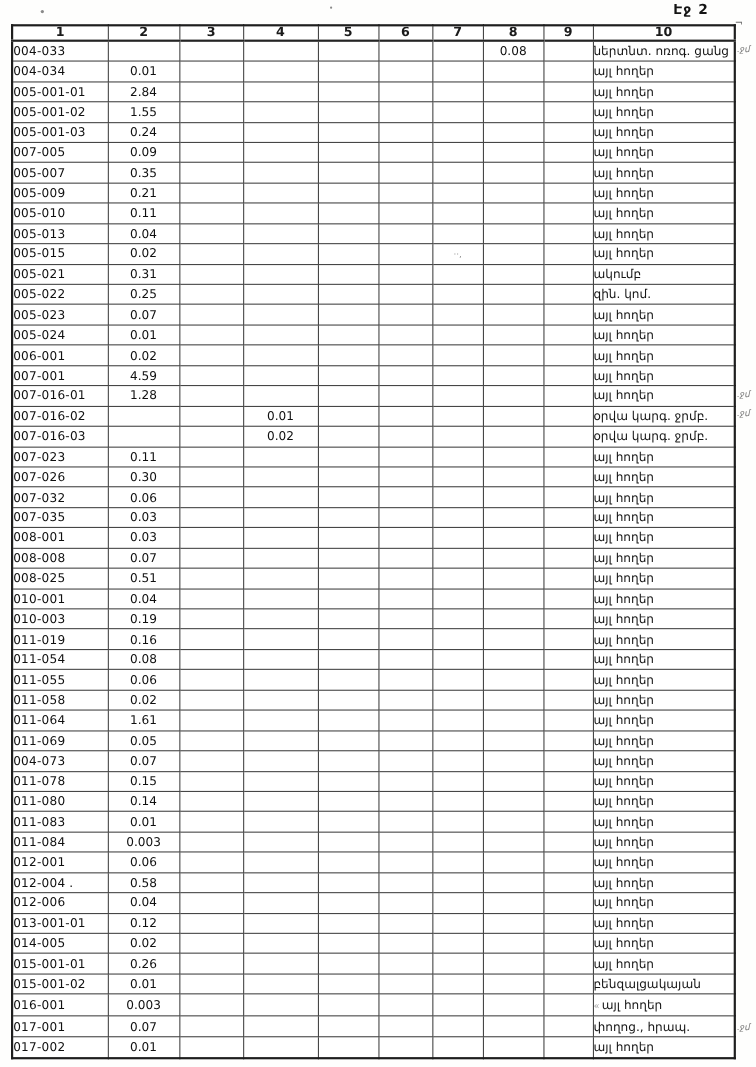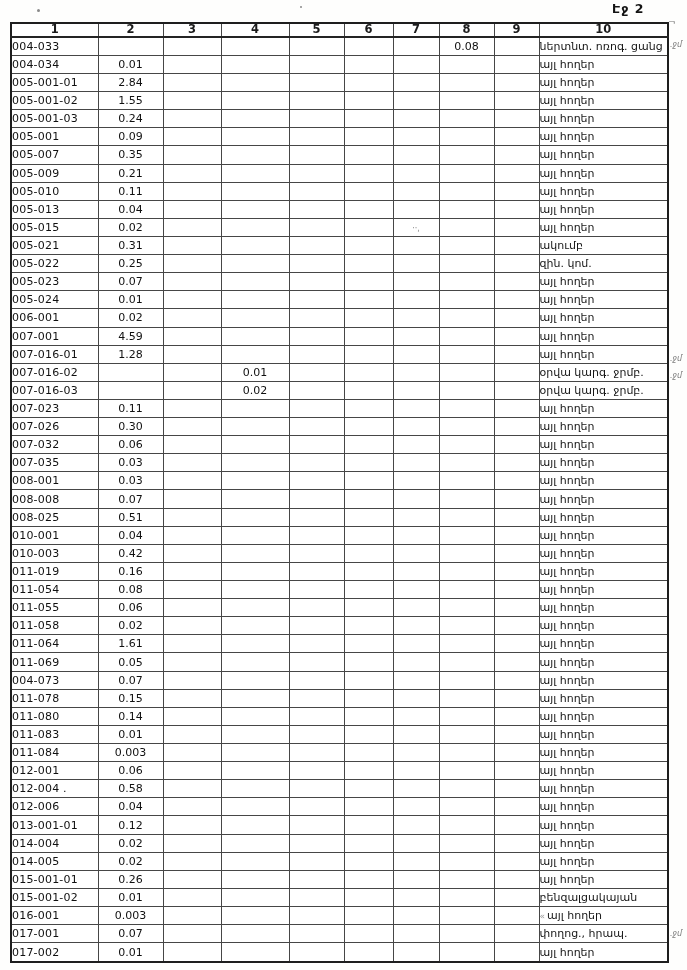--- a/index.html
+++ b/index.html
@@ -135,21 +135,21 @@
         <td style="color: transparent;">&nbsp;</td>
         <td class="val"></td>
         <td style="color: transparent;">&nbsp;</td>
         <td style="color: transparent;">&nbsp;</td>
         <td class="val"></td>
         <td class="val"></td>
         <td style="color: transparent;">&nbsp;</td>
         <td class="label"><span>այլ հողեր</span></td>
       </tr>
       <tr>
-        <td class="code">005-001</td>
+        <td class="code">007-005</td>
         <td class="val">0.09</td>
         <td style="color: transparent;">&nbsp;</td>
         <td class="val"></td>
         <td style="color: transparent;">&nbsp;</td>
         <td style="color: transparent;">&nbsp;</td>
         <td class="val"></td>
         <td class="val"></td>
         <td style="color: transparent;">&nbsp;</td>
         <td class="label"><span>այլ հողեր</span></td>
       </tr>
@@ -412,21 +412,21 @@
         <td class="val"></td>
         <td style="color: transparent;">&nbsp;</td>
         <td style="color: transparent;">&nbsp;</td>
         <td class="val"></td>
         <td class="val"></td>
         <td style="color: transparent;">&nbsp;</td>
         <td class="label"><span>այլ հողեր</span></td>
       </tr>
       <tr>
         <td class="code">010-003</td>
-        <td class="val">0.42</td>
+        <td class="val">0.19</td>
         <td style="color: transparent;">&nbsp;</td>
         <td class="val"></td>
         <td style="color: transparent;">&nbsp;</td>
         <td style="color: transparent;">&nbsp;</td>
         <td class="val"></td>
         <td class="val"></td>
         <td style="color: transparent;">&nbsp;</td>
         <td class="label"><span>այլ հողեր</span></td>
       </tr>
       <tr>
@@ -593,32 +593,20 @@
         <td style="color: transparent;">&nbsp;</td>
         <td style="color: transparent;">&nbsp;</td>
         <td class="val"></td>
         <td class="val"></td>
         <td style="color: transparent;">&nbsp;</td>
         <td class="label"><span>այլ հողեր</span></td>
       </tr>
       <tr>
         <td class="code">013-001-01</td>
         <td class="val">0.12</td>
-        <td style="color: transparent;">&nbsp;</td>
-        <td class="val"></td>
-        <td style="color: transparent;">&nbsp;</td>
-        <td style="color: transparent;">&nbsp;</td>
-        <td class="val"></td>
-        <td class="val"></td>
-        <td style="color: transparent;">&nbsp;</td>
-        <td class="label"><span>այլ հողեր</span></td>
-      </tr>
-      <tr>
-        <td class="code">014-004</td>
-        <td class="val">0.02</td>
         <td style="color: transparent;">&nbsp;</td>
         <td class="val"></td>
         <td style="color: transparent;">&nbsp;</td>
         <td style="color: transparent;">&nbsp;</td>
         <td class="val"></td>
         <td class="val"></td>
         <td style="color: transparent;">&nbsp;</td>
         <td class="label"><span>այլ հողեր</span></td>
       </tr>
       <tr>

